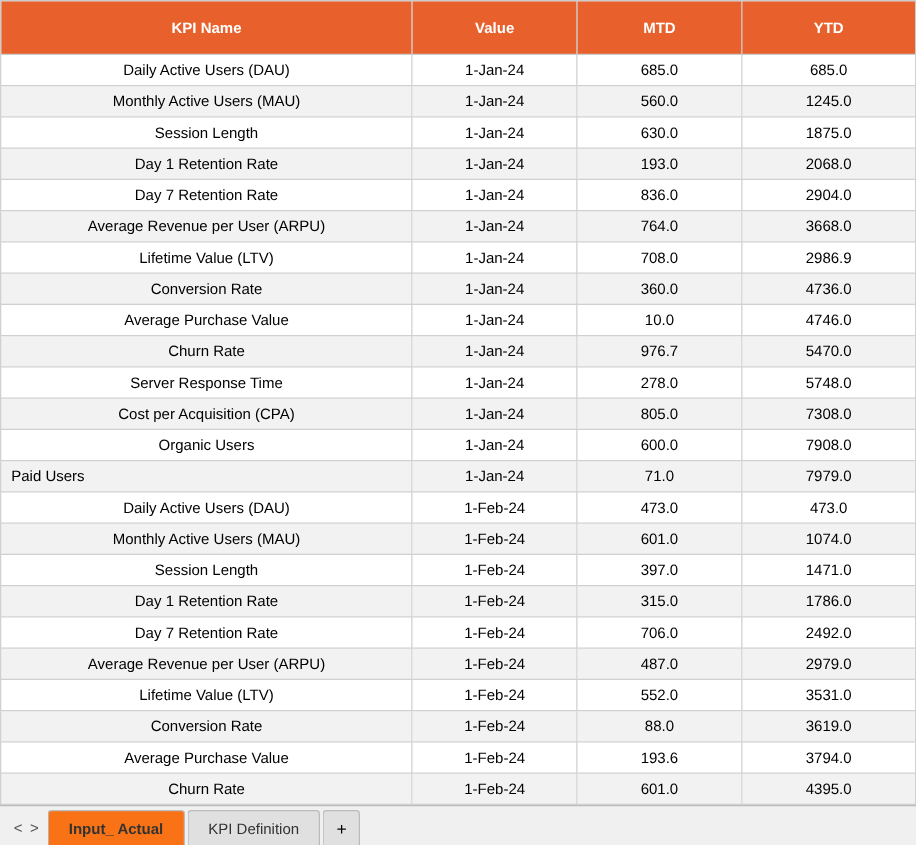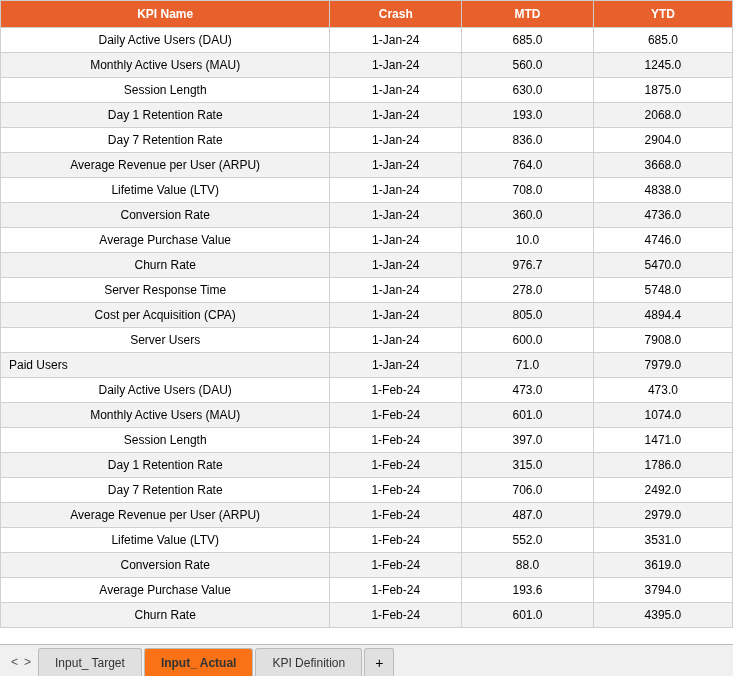--- a/index.html
+++ b/index.html
@@ -31,21 +31,21 @@
       table-layout: fixed;
     }
 
     thead tr th {
       background-color: #E8612C;
       color: white;
       font-weight: bold;
       text-align: center;
       padding: 5px 1px;
       border: 1px solid #ccc;
-      height: 27px;
+      height: 43px;
     }
 
     tbody tr td {
       text-align: center;
       padding: 4px 8px;
       border: 1px solid #d0d0d0;
       height: 25px;
       white-space: nowrap;
       overflow: hidden;
       text-overflow: ellipsis;
@@ -132,21 +132,21 @@
   <table>
     <colgroup>
       <col class="col-kpi">
       <col class="col-month">
       <col class="col-mtd">
       <col class="col-ytd">
     </colgroup>
     <thead>
       <tr>
         <th>KPI Name</th>
-        <th>Crash</th>
+        <th>Value</th>
         <th>MTD</th>
         <th>YTD</th>
       </tr>
     </thead>
     <tbody id="table-body">
     <tr>
           <td style="text-align: center;">Daily Active Users (DAU)</td>
           <td>1-Jan-24</td>
           <td>685.0</td>
           <td>685.0</td>
@@ -178,21 +178,21 @@
         <tr>
           <td style="text-align: center;">Average Revenue per User (ARPU)</td>
           <td>1-Jan-24</td>
           <td>764.0</td>
           <td>3668.0</td>
         </tr>
         <tr>
           <td style="text-align: center;">Lifetime Value (LTV)</td>
           <td>1-Jan-24</td>
           <td>708.0</td>
-          <td>4838.0</td>
+          <td>2986.9</td>
         </tr>
         <tr>
           <td style="text-align: center;">Conversion Rate</td>
           <td>1-Jan-24</td>
           <td>360.0</td>
           <td>4736.0</td>
         </tr>
         <tr>
           <td style="text-align: center;">Average Purchase Value</td>
           <td>1-Jan-24</td>
@@ -208,24 +208,24 @@
         <tr>
           <td style="text-align: center;">Server Response Time</td>
           <td>1-Jan-24</td>
           <td>278.0</td>
           <td>5748.0</td>
         </tr>
         <tr>
           <td style="text-align: center;">Cost per Acquisition (CPA)</td>
           <td>1-Jan-24</td>
           <td>805.0</td>
-          <td>4894.4</td>
-        </tr>
-        <tr>
-          <td style="text-align: center;">Server Users</td>
+          <td>7308.0</td>
+        </tr>
+        <tr>
+          <td style="text-align: center;">Organic Users</td>
           <td>1-Jan-24</td>
           <td>600.0</td>
           <td>7908.0</td>
         </tr>
         <tr>
           <td style="text-align: left;">Paid Users</td>
           <td>1-Jan-24</td>
           <td>71.0</td>
           <td>7979.0</td>
         </tr>
@@ -292,18 +292,17 @@
       </tbody>
   </table>
 </div>
 
 <div class="tab-bar">
   <div class="nav-arrows">
     <button class="nav-arrow">&lt;</button>
     <button class="nav-arrow">&gt;</button>
   </div>
   <div id="tabs-container" style="display:flex; align-items:flex-end;">
-      <div class="tab">Input_ Target</div>
       <div class="tab active">Input_ Actual</div>
       <div class="tab">KPI Definition</div>
     </div>
   <div class="tab-add">+</div>
 </div>
 
 </body></html>

